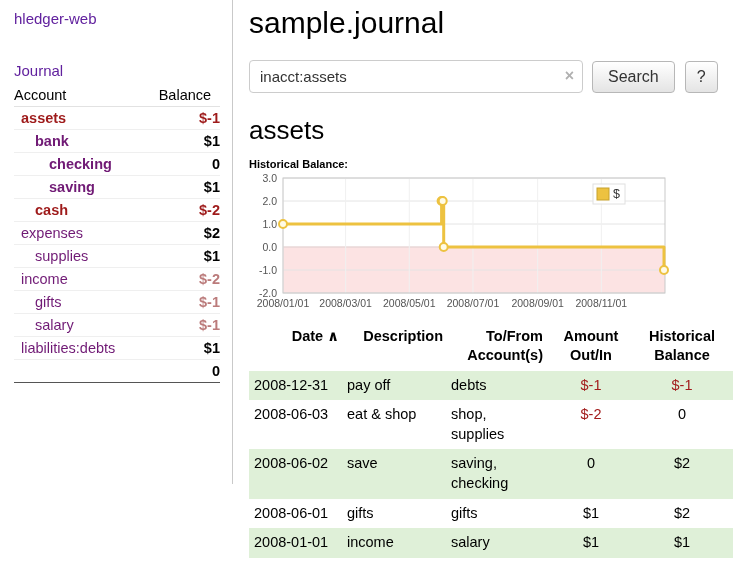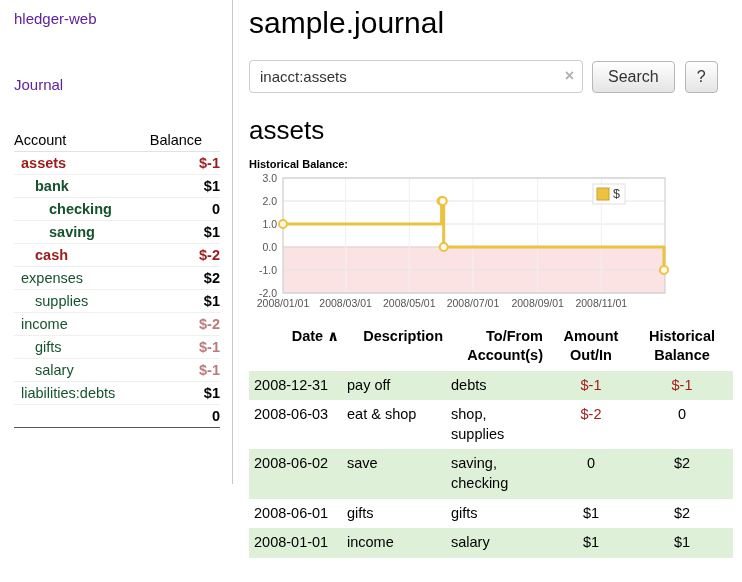--- a/index.html
+++ b/index.html
@@ -7,30 +7,30 @@
   body{width:742px;height:582px;overflow:hidden;background:#fff;color:#000;
        font-family:"Liberation Sans","DejaVu Sans",sans-serif}
   a{text-decoration:none;cursor:pointer}
 
   .layout{display:flex;width:742px;height:484px}
 
   
   .sidebar{flex:0 0 233px;width:233px;border-right:1px solid #c9c9c9;
            padding:10px 12px 0 14px}
   .app-title a{color:#61219e;font-size:15px}
-  .journal-link{display:block;margin-top:48px;color:#61219e;font-size:15px}
-  table.accounts{width:100%;border-collapse:collapse;margin-top:36px;font-size:14.5px}
+  .journal-link{display:block;margin-top:34px;color:#61219e;font-size:15px}
+  table.accounts{width:100%;border-collapse:collapse;margin-top:5px;font-size:14.5px}
   .accounts th{font-weight:normal;text-align:left;padding:3px 0;border-bottom:1px solid #e2e2e2}
-  .accounts th.bal{text-align:left}
+  .accounts th.bal{text-align:center}
   .accounts td{padding:3px 0;border-bottom:1px solid #efefef}
   .accounts td.bal{text-align:right;font-weight:bold}
   .accounts td.ind1{padding-left:7px}
   .accounts td.ind2{padding-left:21px}
   .accounts td.ind3{padding-left:35px}
-  .acct-link{color:#14532d;font-size:14.5px}
+  .acct-link{color:#701a75;font-size:14.5px}
   .acct-link.b{font-weight:bold}
   .acct-link.neg{color:#9e1a1a}
   .accounts td.bal.neg{color:#9e1a1a}
   .accounts td.bal.negl{color:#bb7b7b}
   .accounts tr.total-row td{border-top:1px solid #555;border-bottom:1px solid #555;font-weight:bold}
 
   
   .main{flex:1;padding:4px 6px 0 16px}
   h1.page-title{font-size:30px;font-weight:normal;margin:2px 0 20px}
   .search-row{display:flex;align-items:center;margin:0 0 4px}

